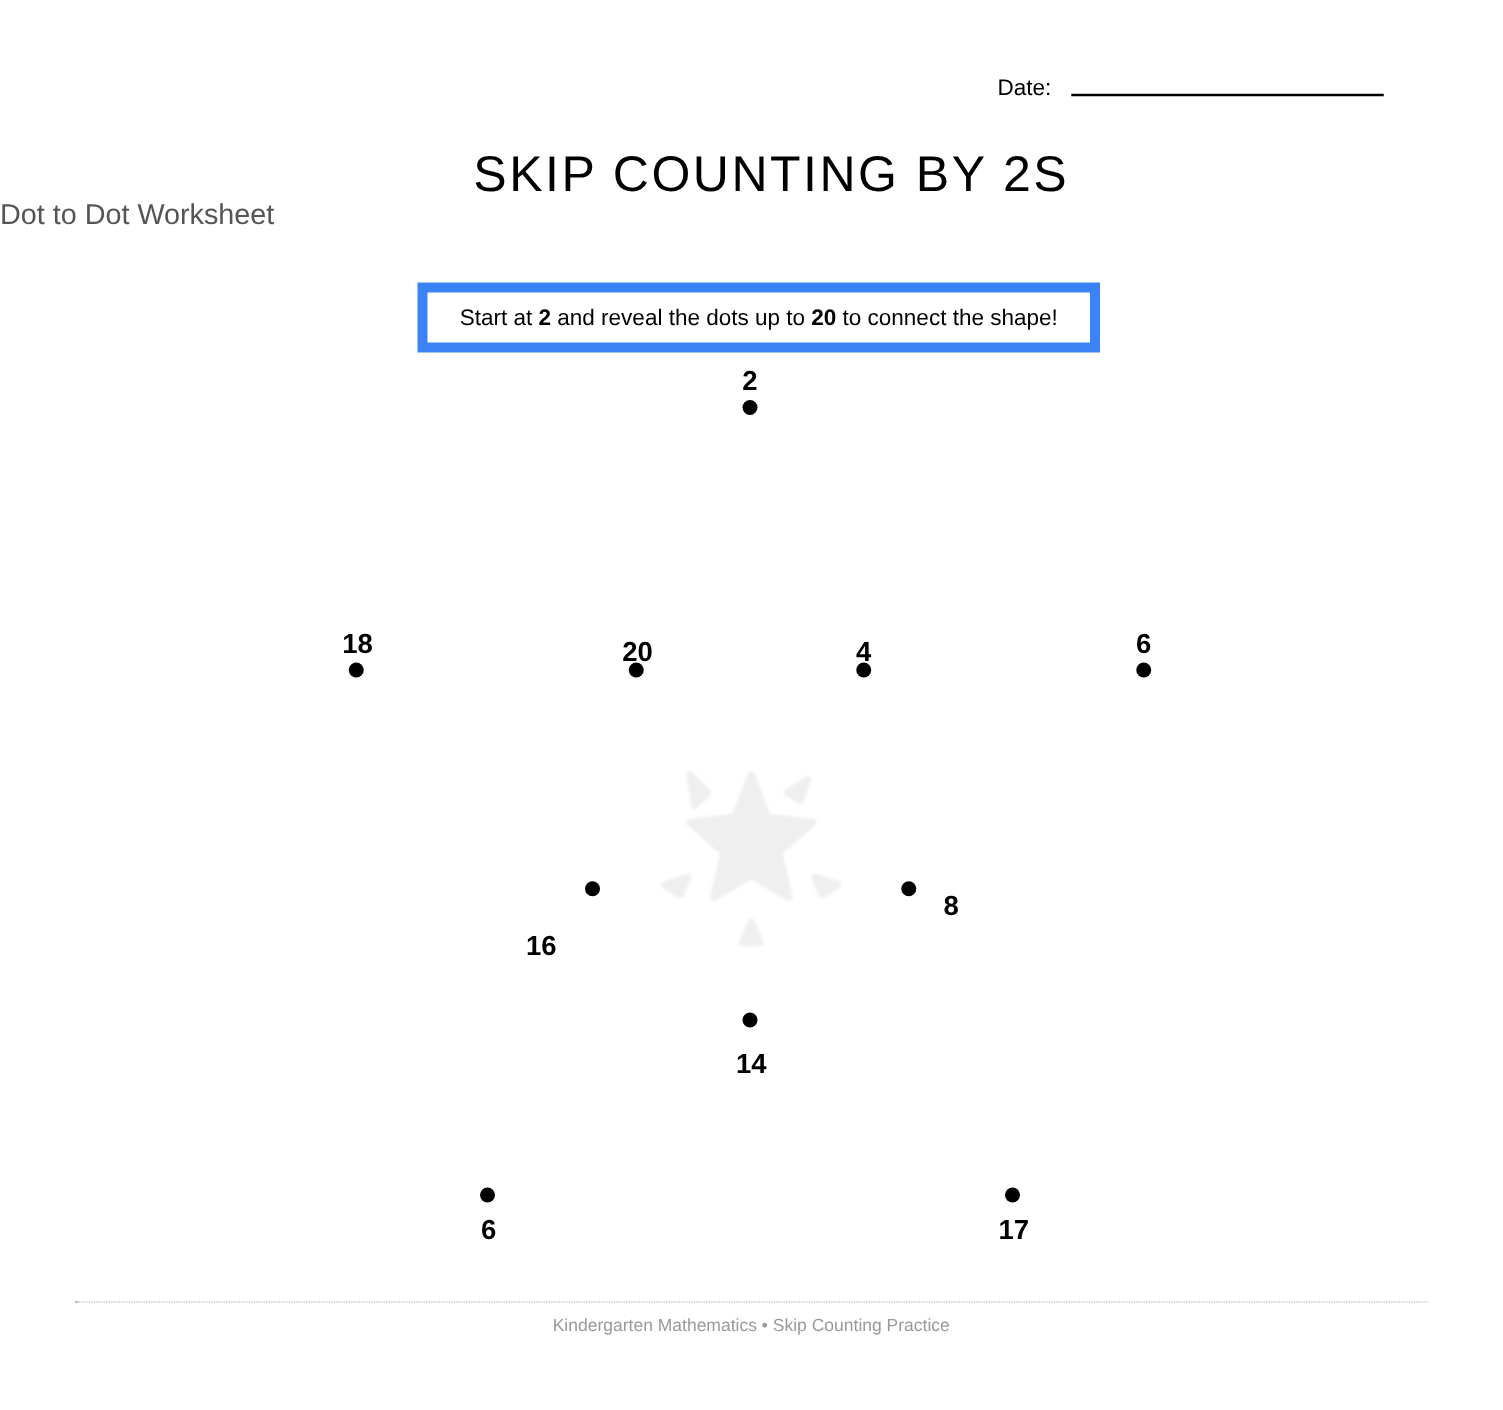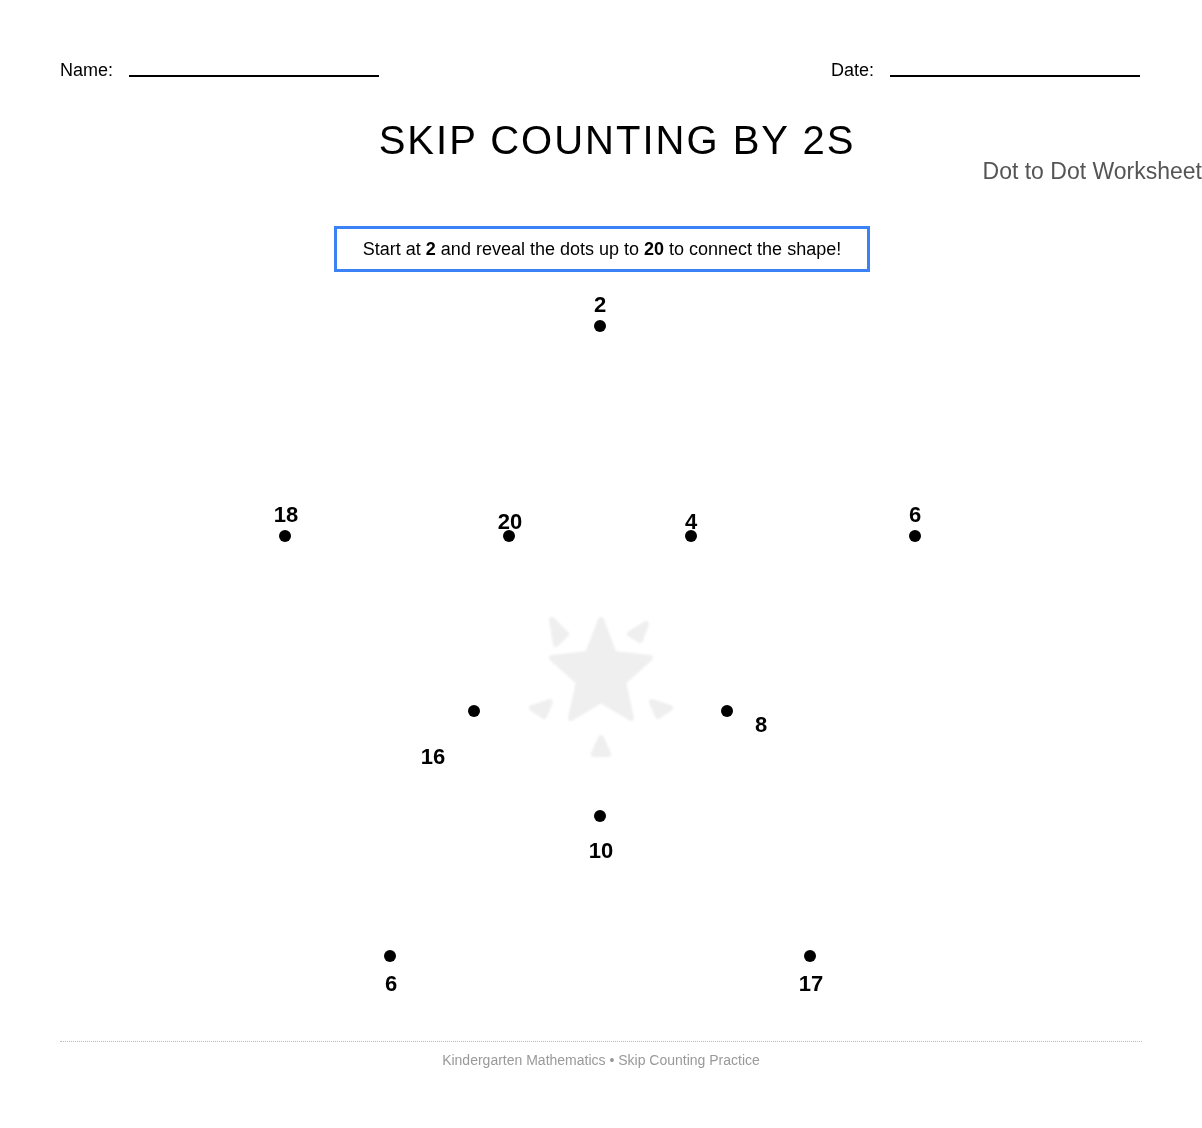--- a/index.html
+++ b/index.html
@@ -22,21 +22,21 @@
       right: 60px;
       height: 24px;
     }
     .field {
       position: absolute;
       top: 0;
       display: flex;
       align-items: flex-end;
     }
     .field.name { left: 0; }
-    .field.date { left: 771px; }
+    .field.date { left: 738px; }
     .field-label {
       font-size: 18px;
       line-height: 24px;
       margin-right: 16px;
     }
     .field-line {
       width: 250px;
       height: 2px;
       background: #000;
       margin-bottom: 5px;
@@ -51,32 +51,32 @@
       letter-spacing: 2px;
       font-weight: normal;
       margin: 16px;
       line-height: 46px;
     }
     .subtitle {
       position: absolute;
       top: 157px;
       left: 0;
       width: 1202px;
-      text-align: right;
+      text-align: left;
       font-size: 23px;
       color: #555555;
       line-height: 28px;
     }
     .instruction {
       position: absolute;
       top: 226px;
       left: 334px;
       width: 530px;
       height: 40px;
-      border: 3px solid #3b82f6;
+      border: 8px solid #3b82f6;
       box-sizing: content-box;
       display: flex;
       align-items: center;
       justify-content: center;
       font-size: 18px;
       white-space: nowrap;
     }
     .instruction b { font-weight: bold; }
     .canvas {
       position: absolute;
@@ -124,24 +124,20 @@
       text-align: center;
       font-size: 14px;
       color: #999999;
       line-height: 18px;
     }
   </style>
 </head>
 <body>
 
 <div class="header-row">
-  <div class="field name">
-    <span class="field-label">Name:</span>
-    <span class="field-line"></span>
-  </div>
   <div class="field date">
     <span class="field-label">Date:</span>
     <span class="field-line"></span>
   </div>
 </div>
 
 <h1 class="title">SKIP COUNTING BY 2S</h1>
 <div class="subtitle">Dot to Dot Worksheet</div>
 
 <div class="instruction">
@@ -172,21 +168,21 @@
     <div class="dot-label" style="left: 600px; top: 305px;">2</div>
     <div class="dot" style="left: 691px; top: 536px;"></div>
     <div class="dot-label" style="left: 691px; top: 522px;">4</div>
     <div class="dot" style="left: 915px; top: 536px;"></div>
     <div class="dot-label" style="left: 915px; top: 515px;">6</div>
     <div class="dot" style="left: 727px; top: 711px;"></div>
     <div class="dot-label" style="left: 761px; top: 725px;">8</div>
     <div class="dot" style="left: 810px; top: 956px;"></div>
     <div class="dot-label" style="left: 811px; top: 984px;">17</div>
     <div class="dot" style="left: 600px; top: 816px;"></div>
-    <div class="dot-label" style="left: 601px; top: 851px;">10</div>
+    <div class="dot-label" style="left: 601px; top: 851px;">14</div>
     <div class="dot" style="left: 390px; top: 956px;"></div>
     <div class="dot-label" style="left: 391px; top: 984px;">6</div>
     <div class="dot" style="left: 474px; top: 711px;"></div>
     <div class="dot-label" style="left: 433px; top: 725px; margin-top: 32px;">16</div>
     <div class="dot" style="left: 285px; top: 536px;"></div>
     <div class="dot-label" style="left: 286px; top: 515px;">18</div>
     <div class="dot" style="left: 509px; top: 536px;"></div>
     <div class="dot-label" style="left: 510px; top: 522px;">20</div>
   </div>
 

